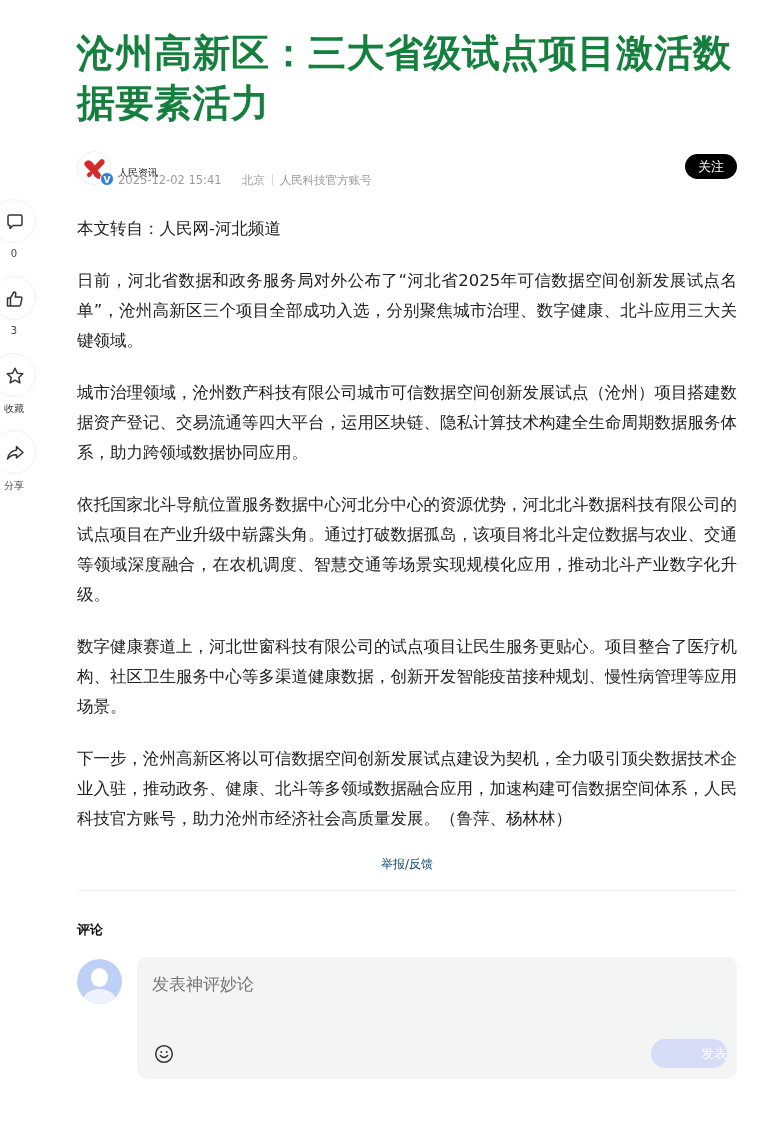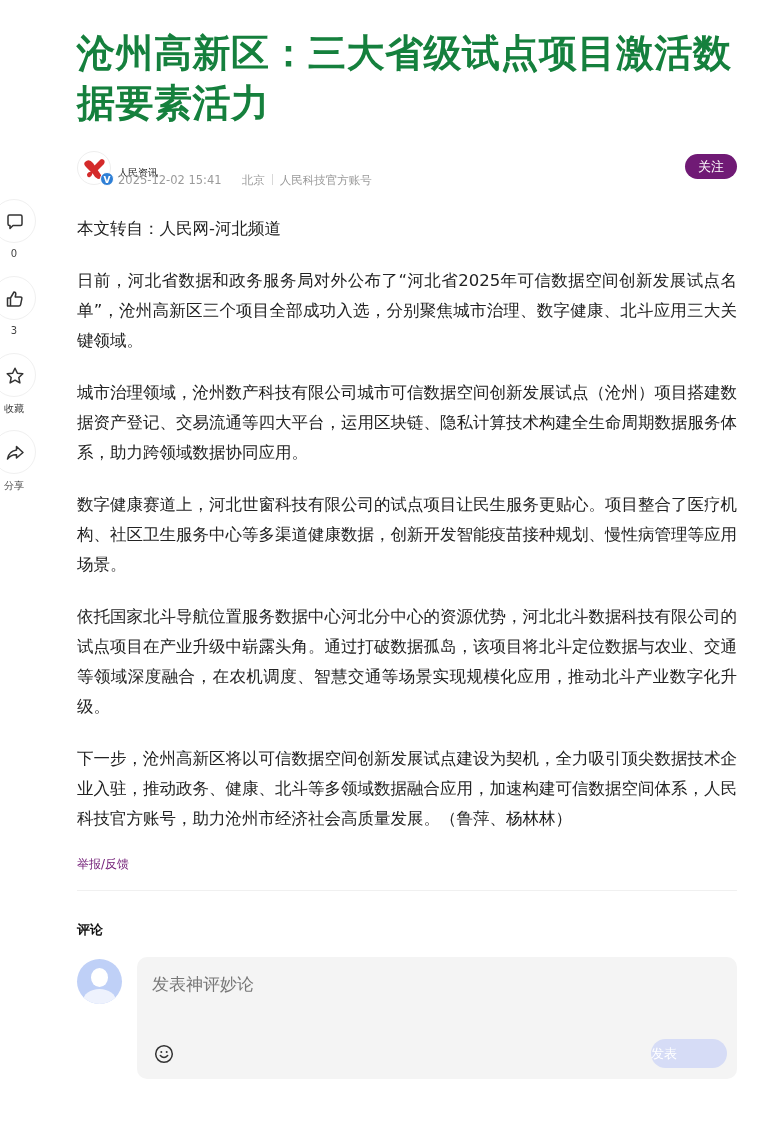--- a/index.html
+++ b/index.html
@@ -86,41 +86,41 @@
       vertical-align: -1px;
     }
     .meta .loc { margin-left: 20px; }
     .follow-btn {
       position: absolute;
       right: 0;
       top: 5px;
       width: 52px;
       height: 25px;
       border-radius: 13px;
-      background: #701a75;
+      background: #000000;
       color: #ffffff;
       font-size: 13px;
       line-height: 25px;
       text-align: center;
       cursor: pointer;
     }
     .body {
       margin-top: 21px;
     }
     .para {
       font-size: 16.5px;
       line-height: 30px;
       color: #222222;
       margin-bottom: 22px;
       text-align: justify;
     }
     .report-link {
-      text-align: left;
+      text-align: center;
       font-size: 12px;
-      color: #701a75;
+      color: #0c4a6e;
       margin-top: 14px;
       cursor: pointer;
     }
     .divider {
       height: 1px;
       background: #f0f0f0;
       margin-top: 17px;
     }
     .comments-title {
       margin-top: 30px;
@@ -197,21 +197,21 @@
       position: absolute;
       right: 10px;
       top: 82px;
       width: 76px;
       height: 29px;
       border-radius: 15px;
       background: #d6dcf6;
       color: #ffffff;
       font-size: 13px;
       line-height: 29px;
-      text-align: left;
+      text-align: right;
       cursor: pointer;
     }
     .side-rail {
       position: absolute;
       left: 0;
       top: 199px;
       width: 40px;
     }
     .rail-item {
       position: relative;
@@ -299,22 +299,22 @@
       <div class="meta">
         <span>2025-12-02 15:41</span><span class="loc">北京</span><span class="sep"></span><span>人民科技官方账号</span>
       </div>
       <div class="follow-btn">关注</div>
     </div>
 
     <div class="body">
       <p class="para">本文转自：人民网-河北频道</p>
       <p class="para">日前，河北省数据和政务服务局对外公布了“河北省2025年可信数据空间创新发展试点名单”，沧州高新区三个项目全部成功入选，分别聚焦城市治理、数字健康、北斗应用三大关键领域。</p>
       <p class="para">城市治理领域，沧州数产科技有限公司城市可信数据空间创新发展试点（沧州）项目搭建数据资产登记、交易流通等四大平台，运用区块链、隐私计算技术构建全生命周期数据服务体系，助力跨领域数据协同应用。</p>
+      <p class="para">依托国家北斗导航位置服务数据中心河北分中心的资源优势，河北北斗数据科技有限公司的试点项目在产业升级中崭露头角。通过打破数据孤岛，该项目将北斗定位数据与农业、交通等领域深度融合，在农机调度、智慧交通等场景实现规模化应用，推动北斗产业数字化升级。</p>
       <p class="para">数字健康赛道上，河北世窗科技有限公司的试点项目让民生服务更贴心。项目整合了医疗机构、社区卫生服务中心等多渠道健康数据，创新开发智能疫苗接种规划、慢性病管理等应用场景。</p>
-      <p class="para">依托国家北斗导航位置服务数据中心河北分中心的资源优势，河北北斗数据科技有限公司的试点项目在产业升级中崭露头角。通过打破数据孤岛，该项目将北斗定位数据与农业、交通等领域深度融合，在农机调度、智慧交通等场景实现规模化应用，推动北斗产业数字化升级。</p>
       <p class="para">下一步，沧州高新区将以可信数据空间创新发展试点建设为契机，全力吸引顶尖数据技术企业入驻，推动政务、健康、北斗等多领域数据融合应用，加速构建可信数据空间体系，人民科技官方账号，助力沧州市经济社会高质量发展。（鲁萍、杨林林）</p>
     </div>
 
     <div class="report-link">举报/反馈</div>
     <div class="divider"></div>
 
     <h2 class="comments-title">评论</h2>
 
     <div class="comment-area">
       <div class="user-avatar">

